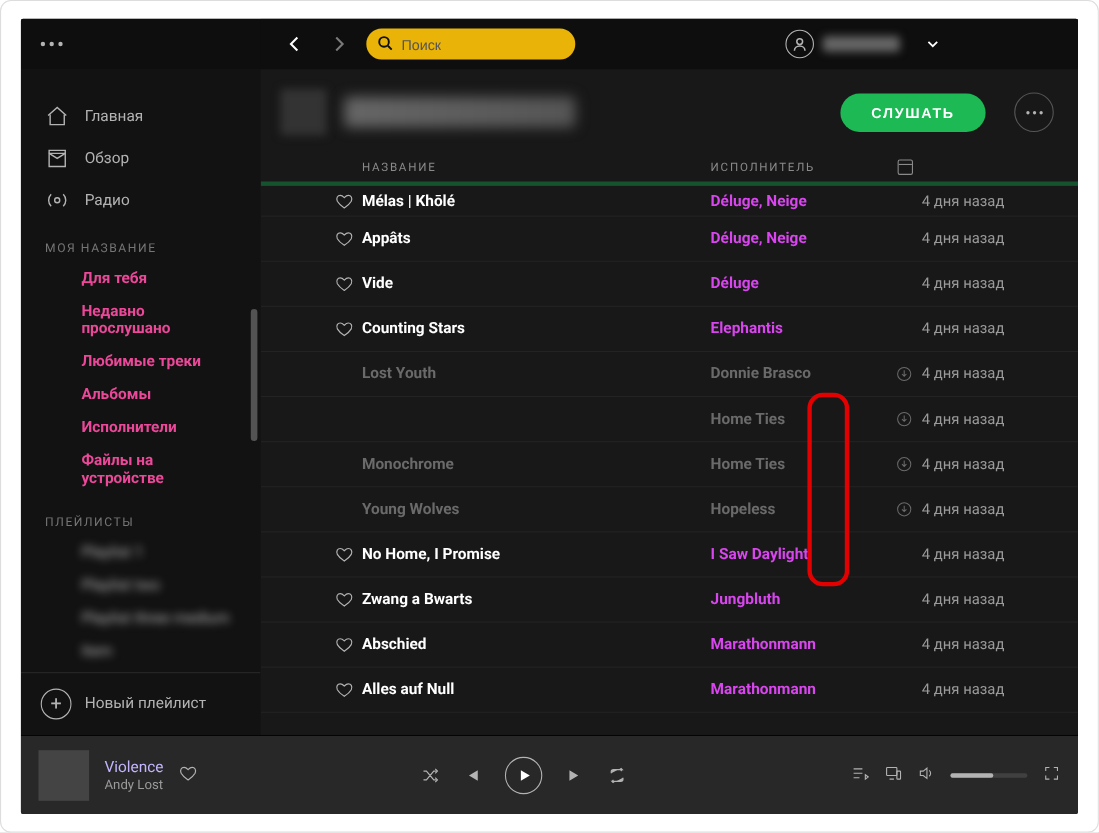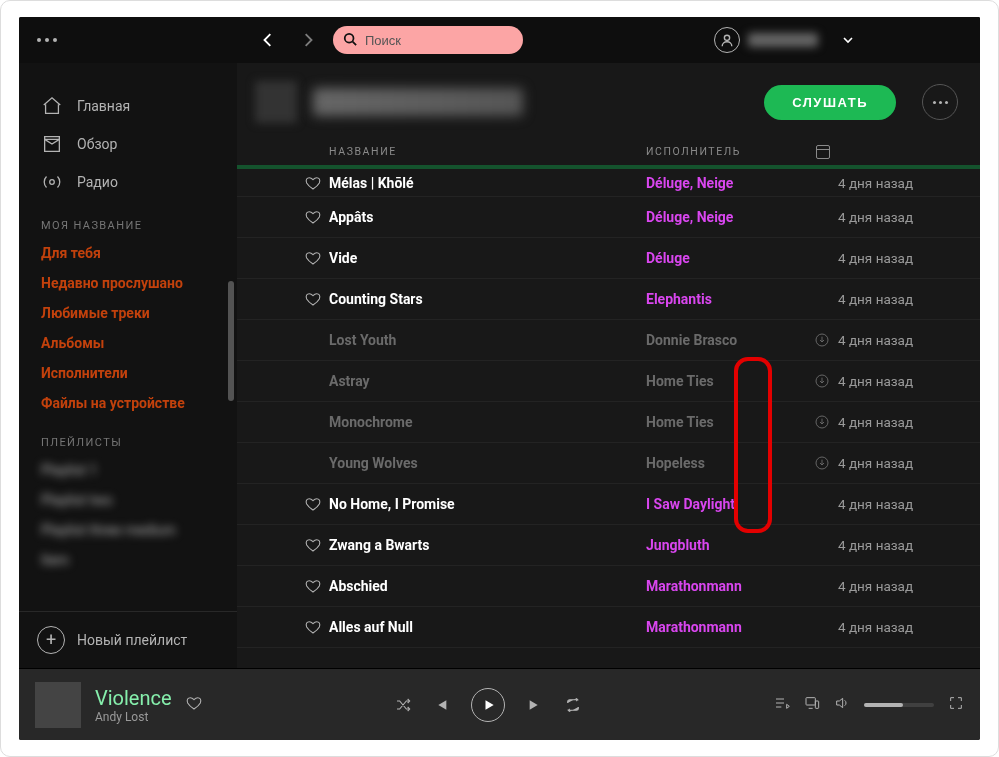--- a/index.html
+++ b/index.html
@@ -42,21 +42,21 @@
   .nav-item {
     display: flex; align-items: center; gap: 14px;
     padding: 8px 22px; color: #b3b3b3; font-size: 14px; cursor: pointer;
   }
   .nav-item .nav-icon { width: 22px; height: 22px; display: flex; align-items: center; justify-content: center; }
   .nav-item .nav-icon svg { width: 22px; height: 22px; stroke: #b3b3b3; fill: none; stroke-width: 1.4; }
   .sec-title {
     padding: 18px 22px 6px; font-size: 11px; letter-spacing: 1.4px; color: #757575;
   }
   .lib-item, .pl-item {
-    padding: 7px 22px; font-size: 14px; color: #c2410c; font-weight: 700; cursor: pointer;
+    padding: 7px 22px; font-size: 14px; color: #ec4899; font-weight: 700; cursor: pointer; margin-left: 33px;
   }
   .pl-item.blurred { filter: blur(4px); color: #b3b3b3; font-weight: 400; }
   .sidebar .scroll-track {
     position: absolute; top: 218px; right: 3px; width: 6px; height: 120px; background: #535353; border-radius: 3px;
   }
   .new-playlist {
     margin-top: auto; padding: 14px 18px; display: flex; align-items: center; gap: 12px;
     font-size: 14px; color: #b3b3b3; border-top: 1px solid #282828; cursor: pointer;
   }
   .new-playlist .plus {
@@ -74,21 +74,21 @@
     display: flex; align-items: center; padding: 0 6px 0 16px; gap: 10px;
     background: #0e0e0e;
   }
   .navarrow {
     width: 30px; height: 30px; display: flex; align-items: center; justify-content: center;
     color: #7a7a7a; cursor: pointer;
   }
   .navarrow.enabled { color: #fff; }
   .navarrow svg { width: 14px; height: 14px; }
   .search {
-    flex: 0 0 190px; height: 28px; background: #fca5a5; border-radius: 14px;
+    flex: 0 0 190px; height: 28px; background: #eab308; border-radius: 14px;
     display: flex; align-items: center; padding: 0 10px; gap: 8px;
   }
   .search svg { width: 14px; height: 14px; stroke: #111; fill: none; stroke-width: 2; }
   .search input {
     border: none; outline: none; font-size: 13px; color: #333; background: transparent; width: 100%;
   }
   .search input::placeholder { color: #555; }
   .topbar .grow { flex: 1; }
   .profile {
     display: flex; align-items: center; gap: 8px; color: #fff; cursor: pointer;
@@ -161,21 +161,21 @@
     position: absolute; border: 4px solid #e30000; border-radius: 14px;
     pointer-events: none;
   }
 
   
   .player {
     grid-column: 1 / 3; grid-row: 3; background: #282828; border-top: 1px solid #000;
     display: flex; align-items: center; padding: 0 16px; gap: 14px; color: #b3b3b3;
   }
   .now-cover { width: 46px; height: 46px; background: #555; filter: grayscale(1) brightness(0.8); }
-  .now-meta .song { color: #86efac; font-size: 20px; }
+  .now-meta .song { color: #c4b5fd; font-size: 14px; }
   .now-meta .artist { color: #9a9a9a; font-size: 12px; }
   .now-heart svg { width: 16px; height: 16px; stroke: #b3b3b3; fill: none; stroke-width: 1.6; }
   .player .center {
     flex: 1; display: flex; flex-direction: column; align-items: center; gap: 4px;
   }
   .controls { display: flex; align-items: center; gap: 22px; }
   .controls .btn { cursor: pointer; display: flex; }
   .controls svg { width: 16px; height: 16px; fill: #b3b3b3; }
   .controls .play-btn {
     width: 34px; height: 34px; border: 1.6px solid #b3b3b3; border-radius: 50%;
@@ -396,21 +396,20 @@
               <svg viewBox="0 0 24 24">
                 <circle cx="12" cy="12" r="9"></circle>
                 <path d="M12 7v8M9 12l3 3 3-3"></path>
               </svg>
             </div>
             <div class="date">4 дня назад</div>
           </div>
           <div class="track-row unavail">
             <div class="play"></div>
             <div class="heart"></div>
-            <div class="title">Astray</div>
             <div class="artist">Home Ties</div>
             <div class="dl">
               <svg viewBox="0 0 24 24">
                 <circle cx="12" cy="12" r="9"></circle>
                 <path d="M12 7v8M9 12l3 3 3-3"></path>
               </svg>
             </div>
             <div class="date">4 дня назад</div>
           </div>
           <div class="track-row unavail">

